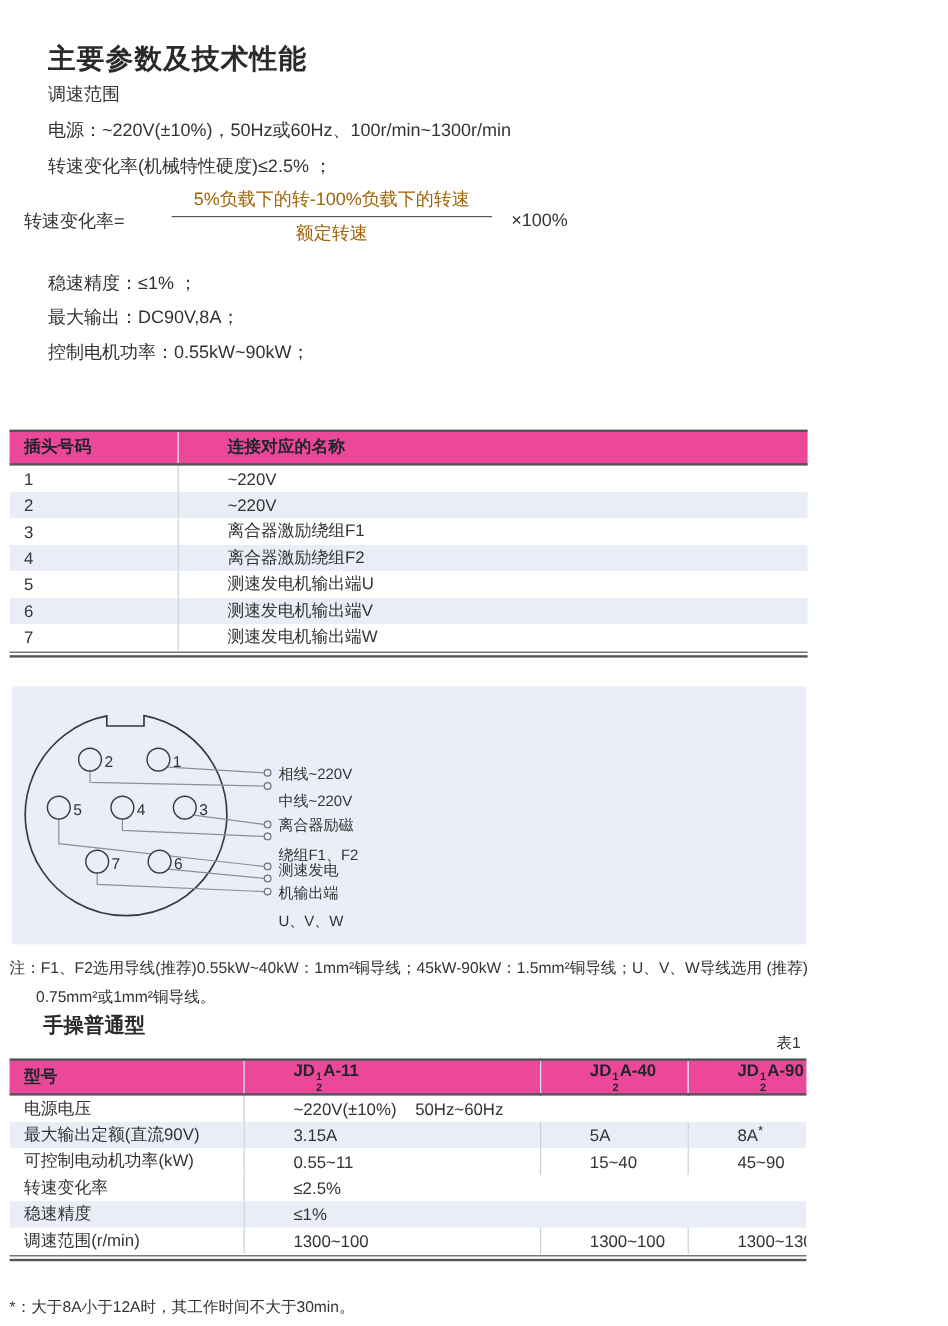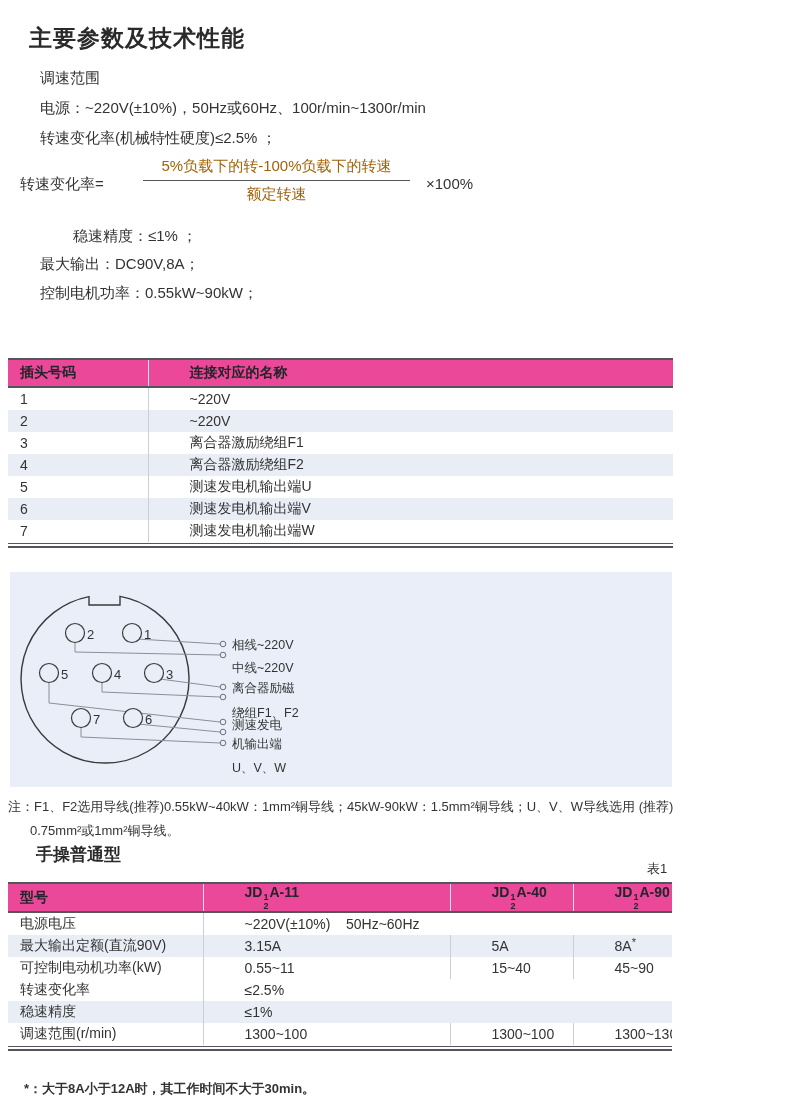--- a/index.html
+++ b/index.html
@@ -3,27 +3,27 @@
 <meta charset="utf-8">
 <style>
   html,body { margin:0; padding:0; }
   body {
     width:790px; height:1105px; background:#ffffff;
     font-family:"Liberation Sans","DejaVu Sans",sans-serif;
     color:#333333;
   }
   .page { position:relative; width:790px; height:1105px; background:#fff; overflow:hidden; }
 
-  .title { position:absolute; left:28px; top:22px; margin:1px; font-size:23px; font-weight:600; color:#2a2a2a; letter-spacing:1px; }
+  .title { position:absolute; left:28px; top:22px; margin:12px; font-size:23px; font-weight:600; color:#2a2a2a; letter-spacing:1px; }
 
   .t { position:absolute; left:40px; font-size:15px; color:#333; white-space:pre; }
   .line-1 { top:69px; }
   .line-2 { top:99px; }
   .line-3 { top:129px; }
-  .line-4 { top:227px;margin-left:33px; }
+  .line-4 { top:227px; }
   .line-5 { top:255px;text-align:center; }
   .line-6 { top:284px; }
   .line-7 { top:313px; }
 
   .f-lhs { position:absolute; left:20px; top:175px; font-size:15px; color:#333; }
   .f-frac { position:absolute; left:143px; top:157px; width:267px; text-align:center; font-size:15px; color:#a16207; }
   .f-num { display:block; padding-bottom:4px; border-bottom:1px solid #555; }
   .f-den { display:block; padding-top:4px; }
   .f-mul { position:absolute; left:426px; top:175px; font-size:15px; color:#333; }
 
@@ -52,21 +52,21 @@
   .dlabel { font-size:12.5px; fill:#333; }
   .dpin { font-size:13px; fill:#333; }
 
   .note { position:absolute; font-size:13px; color:#333; white-space:pre; }
   .note-1 { left:8px; top:798px; }
   .note-2 { left:30px; top:822px; }
 
   .sec-heading { position:absolute; left:36px; top:843px; font-size:17px; font-weight:600; color:#2a2a2a; }
   .tbl-label { position:absolute; left:647px; top:860px; font-size:13px; color:#333; }
 
-  .footnote { position:absolute; left:24px; top:1080px; font-size:13px; color:#333;font-weight:bold; }
+  .footnote { position:absolute; left:8px; top:1080px; font-size:13px; color:#333; }
 </style>
 </head>
 <body>
 
 <div class="page">
 
   <h1 class="title">主要参数及技术性能</h1>
 
   <div class="t line-1">调速范围</div>
   <div class="t line-2">电源：~220V(±10%)，50Hz或60Hz、100r/min~1300r/min</div>

